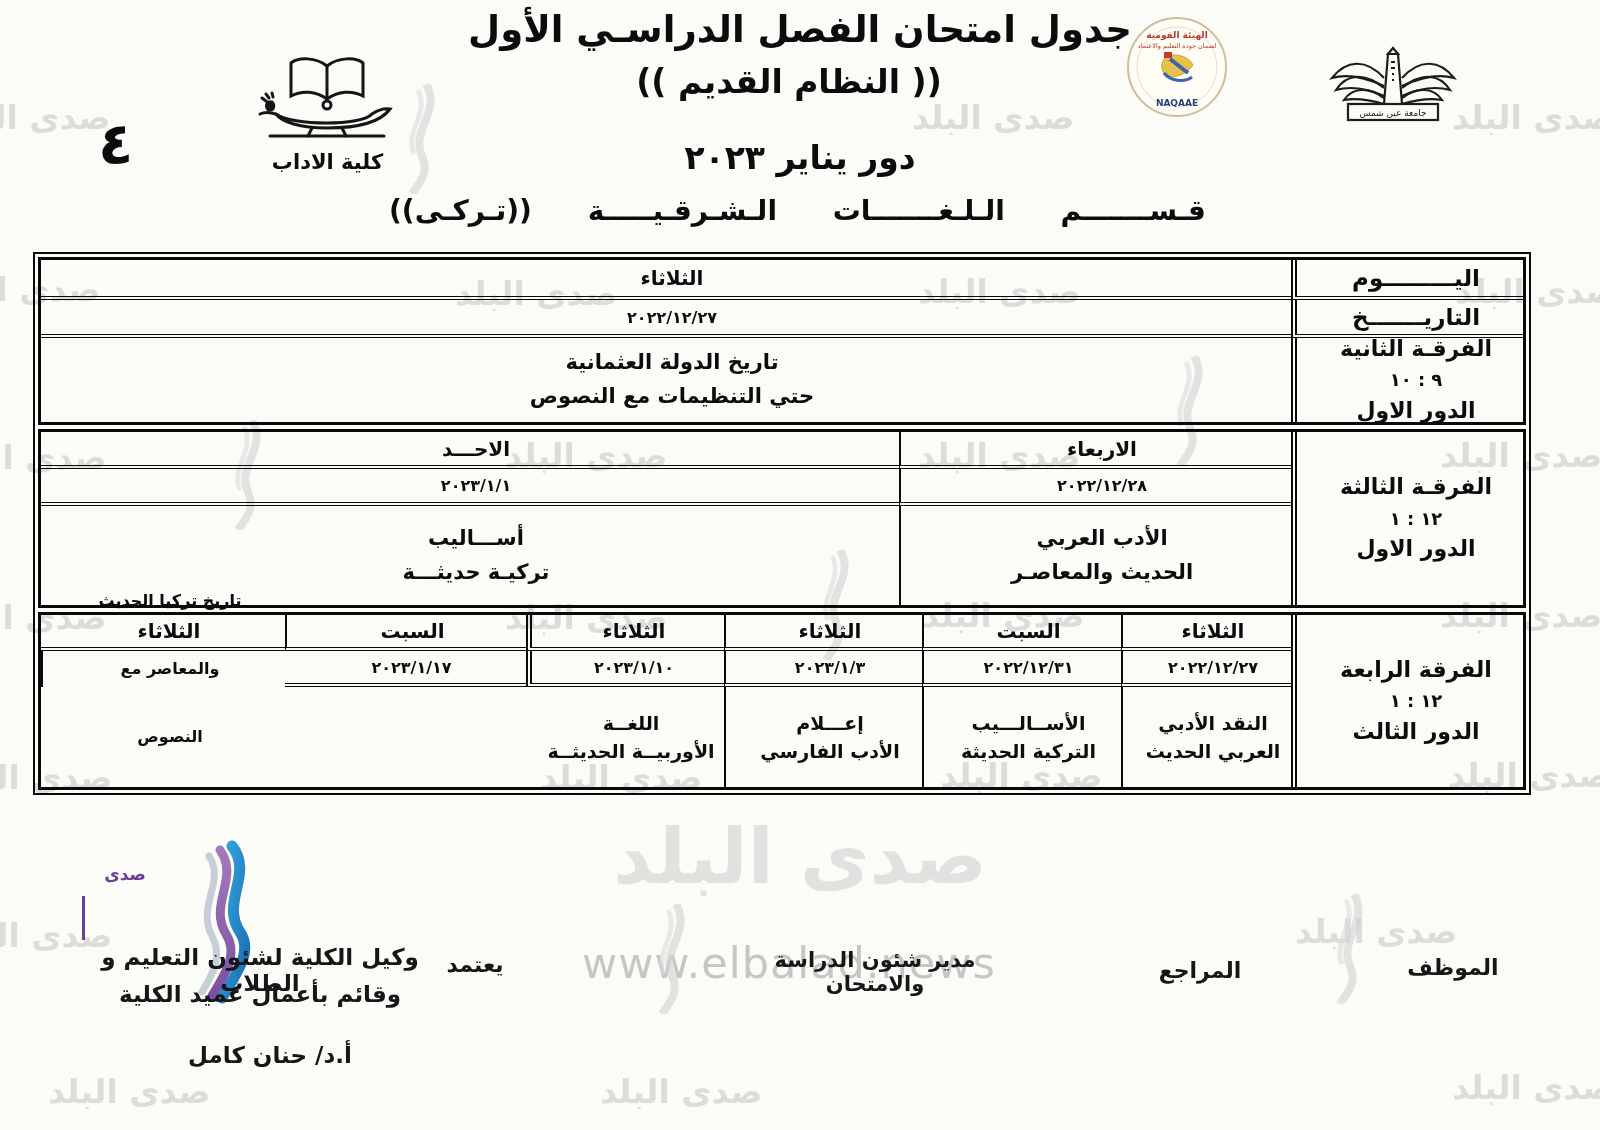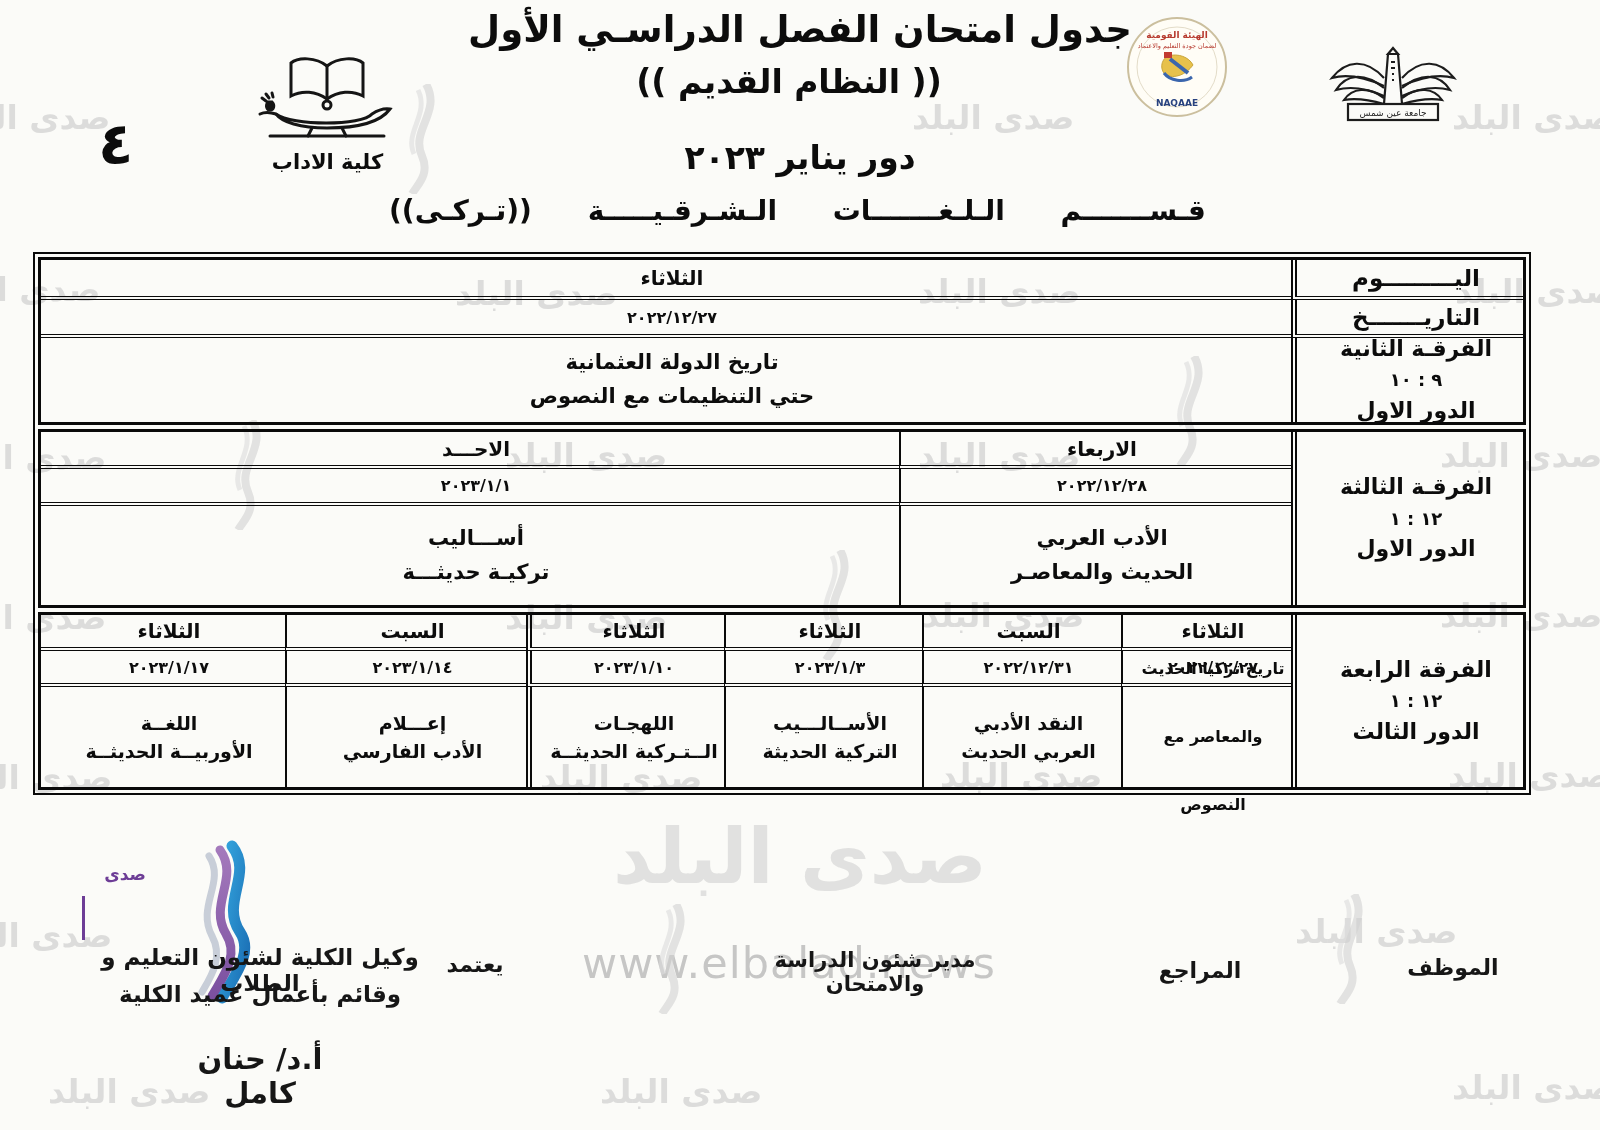--- a/index.html
+++ b/index.html
@@ -219,38 +219,33 @@
       <div class="cell sep day">الثلاثاء</div>
       <div class="cell sep day">السبت</div>
       <div class="cell sep day">الثلاثاء</div>
       <div class="cell sep day dbl">الثلاثاء</div>
       <div class="cell sep day">السبت</div>
       <div class="cell last sep day">الثلاثاء</div>
       <div class="cell sep date">٢٠٢٢/١٢/٢٧</div>
       <div class="cell sep date">٢٠٢٢/١٢/٣١</div>
       <div class="cell sep date">٢٠٢٣/١/٣</div>
       <div class="cell sep date dbl">٢٠٢٣/١/١٠</div>
-      <div class="cell sep date">٢٠٢٣/١/١٤</div>
       <div class="cell last sep date">٢٠٢٣/١/١٧</div>
       <div class="cell subject small">
         <div>تاريخ تركيا الحديث</div>
         <div>والمعاصر مع</div>
         <div>النصوص</div>
       </div>
       <div class="cell subject">
         <div>النقد الأدبي</div>
         <div>العربي الحديث</div>
       </div>
       <div class="cell subject">
         <div>الأســالـــيب</div>
         <div>التركية الحديثة</div>
-      </div>
-      <div class="cell subject dbl">
-        <div>اللهجـات</div>
-        <div>الــتـركية الحديثــة</div>
       </div>
       <div class="cell subject">
         <div>إعـــلام</div>
         <div>الأدب الفارسي</div>
       </div>
       <div class="cell last subject">
         <div>اللغــة</div>
         <div>الأوربيــة الحديثــة</div>
       </div>
     </div>
@@ -270,18 +265,18 @@
     <path d="M150 6 C172 34 138 62 158 92 C172 113 152 136 140 158" stroke="url(#lgB)" stroke-width="11" fill="none" stroke-linecap="round"></path>
     <path d="M138 10 C158 38 126 64 144 94 C158 116 140 138 130 156" stroke="url(#lgP)" stroke-width="9" fill="none" stroke-linecap="round" opacity="0.9"></path>
     <path d="M127 16 C144 42 114 66 130 96 C142 118 128 138 120 152" stroke="#c2c9d4" stroke-width="7" fill="none" stroke-linecap="round" opacity="0.9"></path>
     <text x="8" y="100" font-size="58" font-weight="bold" fill="#6d3d96">البلد</text>
     <text x="64" y="40" font-size="17" font-weight="bold" fill="#6d3d96">صدى</text>
   </svg>
 
   <div class="sig" style="left:430px;top:952px;width:90px">يعتمد</div>
   <div class="sig" style="left:95px;top:944px;width:330px;font-size:23px">وكيل الكلية لشئون التعليم و الطلاب</div>
   <div class="sig" style="left:95px;top:981px;width:330px;font-size:23px">وقائم بأعمال عميد الكلية</div>
-  <div class="sig" style="left:165px;top:1042px;width:190px;font-size:29px">أ.د/ حنان كامل</div>
+  <div class="sig" style="left:175px;top:1042px;width:190px;font-size:23px">أ.د/ حنان كامل</div>
   <div class="sig narrow" style="left:725px;top:948px;width:300px">مدير شئون الدراسة والامتحان</div>
   <div class="sig" style="left:1145px;top:958px;width:110px">المراجع</div>
   <div class="sig" style="left:1398px;top:955px;width:110px">الموظف</div>
 
 </div>
 
 </body></html>

